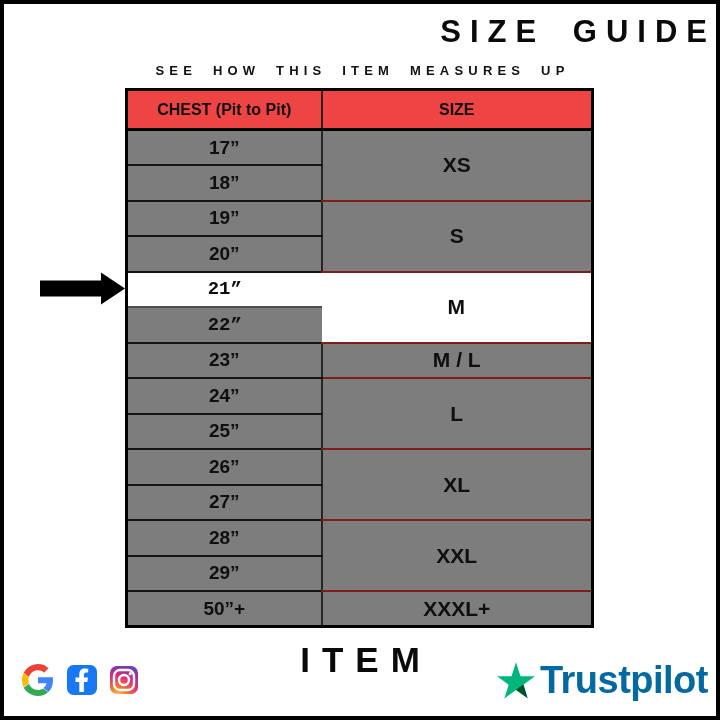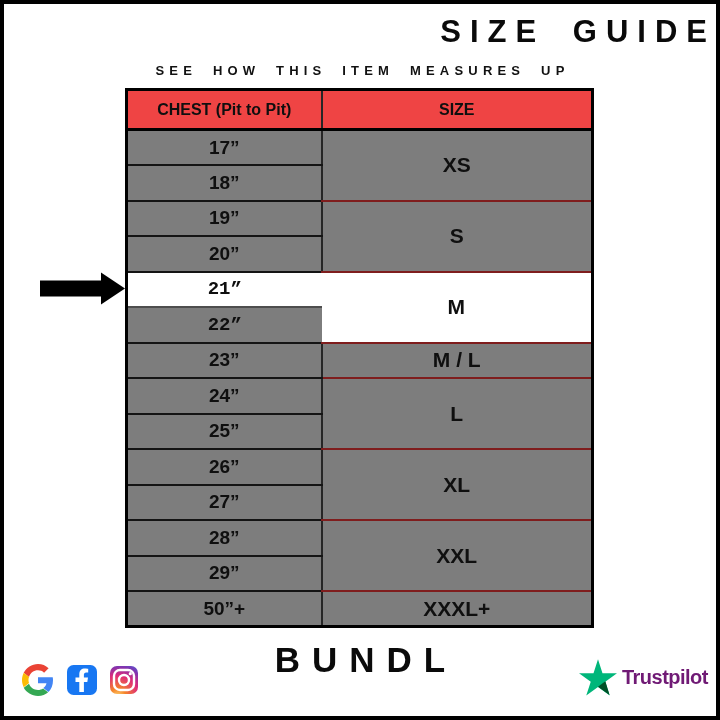--- a/index.html
+++ b/index.html
@@ -76,21 +76,21 @@
   .brand { position:absolute; left:0; right:0; top:638px; text-align:center; }
   .brand-name {
     font-size:35px; font-weight:800; letter-spacing:12px; padding-left:12px;
     line-height:36px; color:#0a0a0a;
   }
   .brand-sub {
     font-size:11px; font-weight:700; letter-spacing:4.5px; padding-left:4px;
     margin-top:3px; color:#161616;
   }
   .trustpilot { position:absolute; right:8px; top:655px; display:flex; align-items:center; gap:5px; }
-  .tp-label { font-size:20px; font-weight:700; color:#701a75; letter-spacing:-0.5px; }
+  .tp-label { font-size:38px; font-weight:700; color:#0369a1; letter-spacing:-0.5px; }
 </style>
 </head>
 <body>
 
 <h1 class="page-title">SIZE GUIDE</h1>
 <div class="page-subtitle">SEE HOW THIS ITEM MEASURES UP</div>
 
 <div class="arrow-wrap">
   <svg width="88" height="35" viewBox="0 0 88 35">
     <rect x="2" y="9.5" width="63" height="16" fill="#000"></rect>
@@ -177,21 +177,21 @@
   <div class="ig-box">
     <svg width="28" height="28" viewBox="0 0 28 28">
       <rect x="4" y="4" width="20" height="20" rx="6" fill="none" stroke="#fff" stroke-width="2.4"></rect>
       <circle cx="14" cy="14" r="5" fill="none" stroke="#fff" stroke-width="2.4"></circle>
       <circle cx="20.3" cy="7.7" r="1.6" fill="#fff"></circle>
     </svg>
   </div>
 </div>
 
 <div class="brand">
-  <div class="brand-name">BUNDL</div>
+  <div class="brand-name">ITEM</div>
 </div>
 
 <div class="trustpilot">
   <svg width="38" height="37" viewBox="0 0 32 31">
     <path fill="#00B67A" d="M32 11.86H19.78L16 .22l-3.78 11.64H0l9.89 7.19-3.78 11.63L16 23.49l9.89 7.19-3.78-11.63L32 11.86z"></path>
     <polygon fill="#005128" points="16,23.2 22.2,18.7 25.7,30.3"></polygon>
   </svg>
   <span class="tp-label">Trustpilot</span>
 </div>
 

